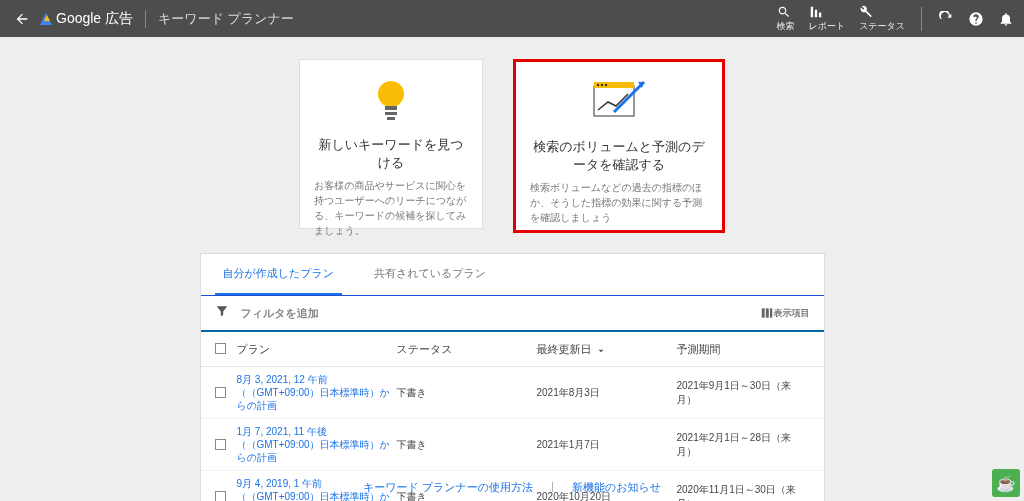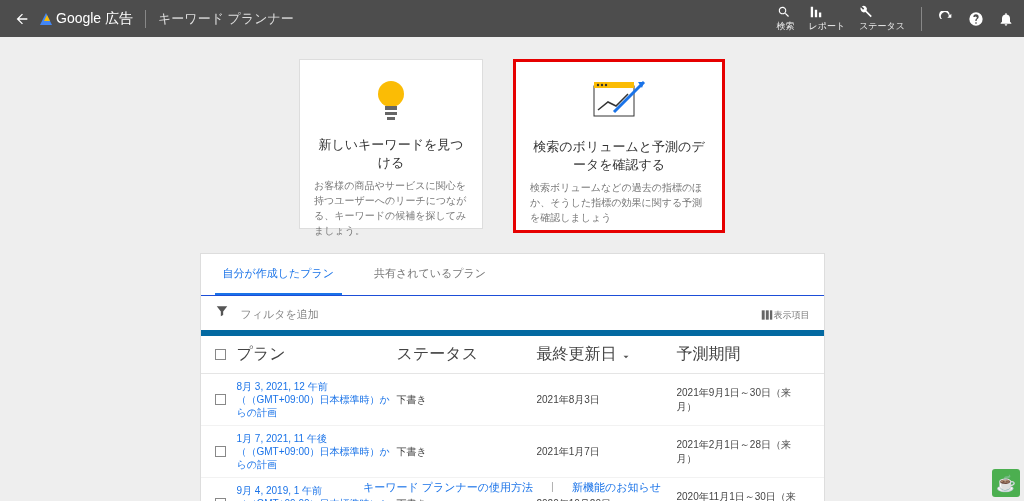--- a/index.html
+++ b/index.html
@@ -24,29 +24,29 @@
 .card { width:184px; height:170px; background:#fff; border:1px solid #ddd; padding:14px 14px 10px 14px; display:flex; flex-direction:column; align-items:center; }
 .card-highlight { border:3px solid #e60000; width:212px; height:174px; }
 .card-icon-area { height:56px; display:flex; align-items:center; justify-content:center; margin-bottom:6px; }
 .card-title { font-size:13px; color:#333; text-align:center; margin-bottom:6px; line-height:1.4; }
 .card-desc { font-size:10px; color:#777; text-align:left; line-height:1.5; }
 
 .plans-panel { width:625px; margin:20px auto 0 auto; background:#fff; border:1px solid #ddd; }
 .tabs-row { display:flex; border-bottom:1px solid #1d4ed8; padding:0 14px; }
 .tab { padding:12px 8px; font-size:11px; color:#777; cursor:pointer; margin-right:24px; }
 .tab.active { color:#1a73e8; border-bottom:2px solid #1a73e8; }
-.filter-row { display:flex; align-items:flex-end; padding:8px 14px; border-bottom:6px solid #0369a1; }
+.filter-row { display:flex; align-items:center; padding:8px 14px; border-bottom:2px solid #0369a1;font-weight:bold; }
 .filter-icon { margin-right:12px; }
 .filter-label { font-size:11px; color:#888; }
 .columns-btn { margin-left:auto; display:flex; flex-direction:row; align-items:center; font-size:9px; color:#777; cursor:pointer; }
 .columns-btn svg { fill:#666; }
 
 .table-head { display:flex; align-items:center; padding:8px 14px; border-bottom:1px solid #e5e5e5; }
 .th-cb { width:22px; }
-.th { font-size:16px; color:#444; }
+.th { font-size:11px; color:#444; }
 .col-plan { width:160px; }
 .col-status { width:140px; }
 .col-updated { width:140px; display:flex; align-items:center; gap:4px; }
 .col-period { flex:1; }
 
 .table-row { display:flex; align-items:center; padding:6px 14px; border-bottom:1px solid #f2f2f2; }
 .td { font-size:10px; color:#444; }
 .td-cb { width:22px; }
 .td-plan { width:160px; color:#1a73e8; line-height:1.3; cursor:pointer; }
 .td-status { width:140px; }

